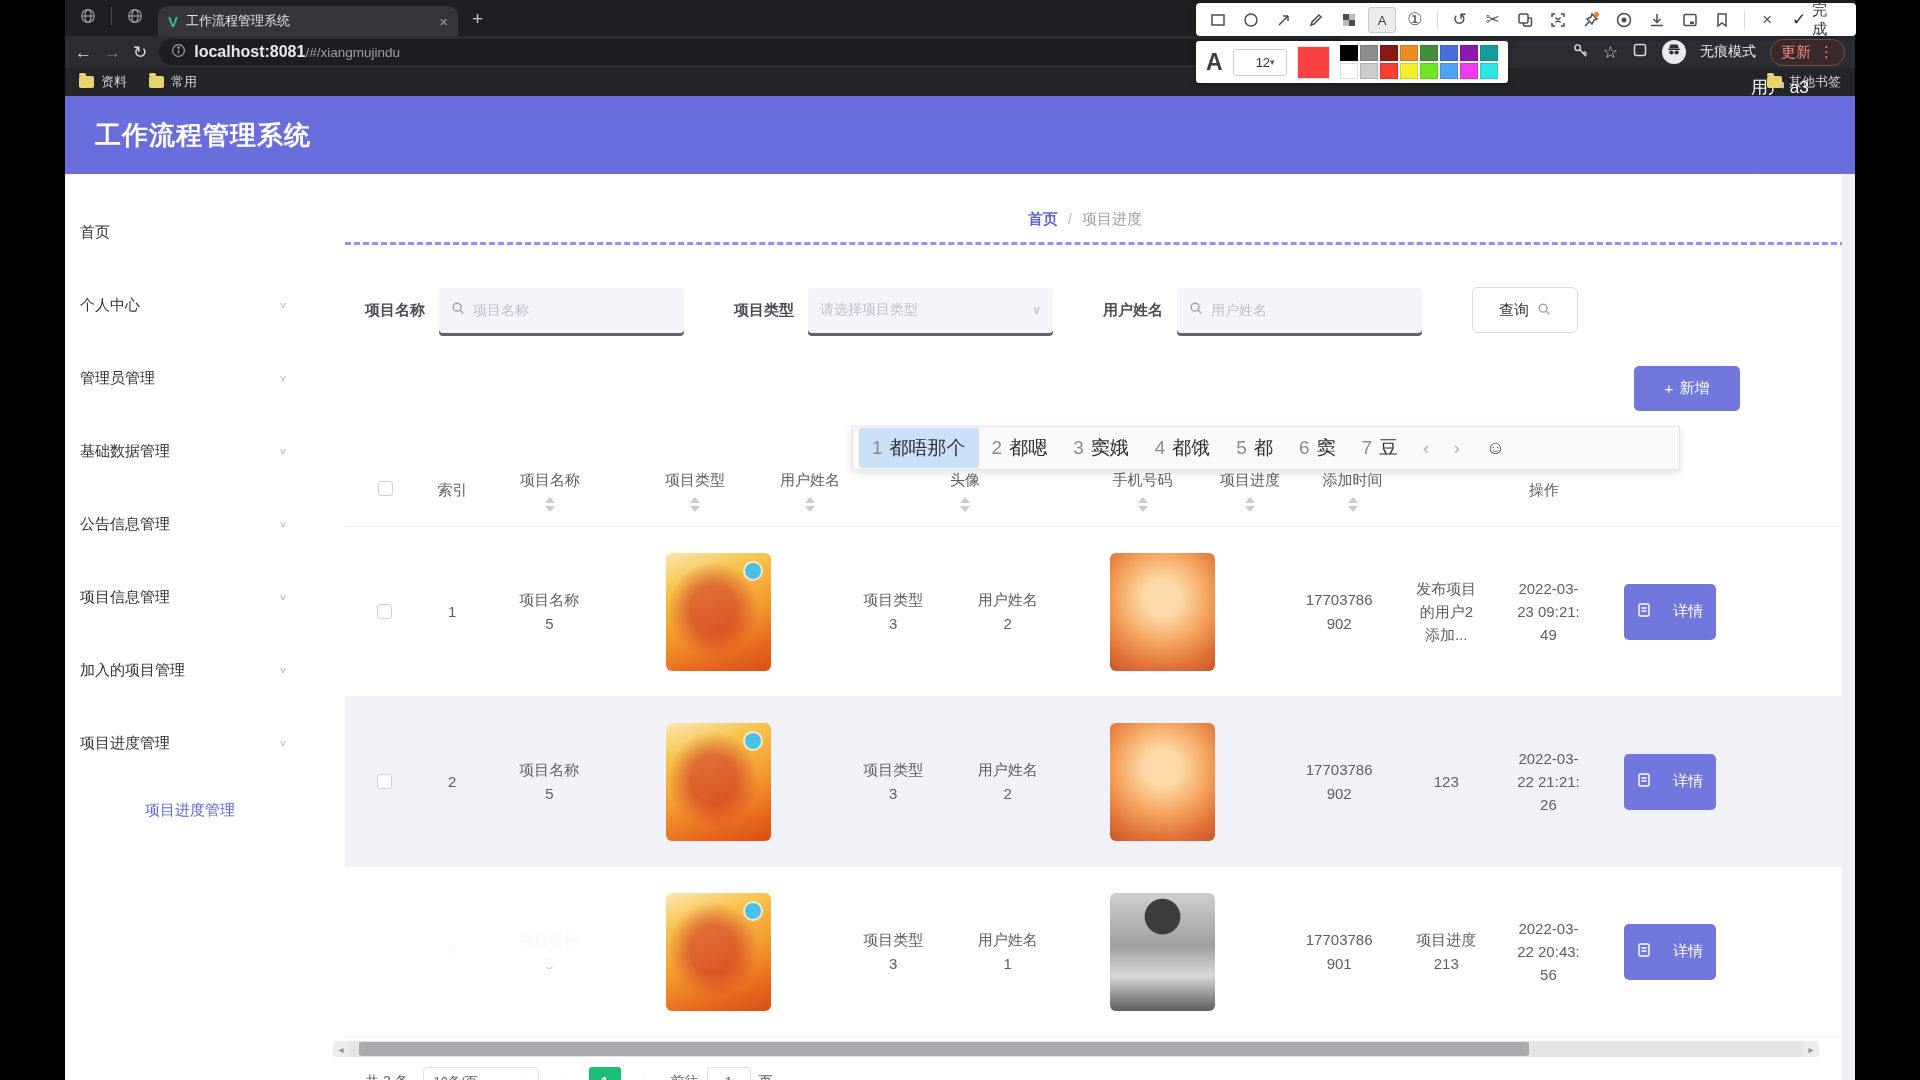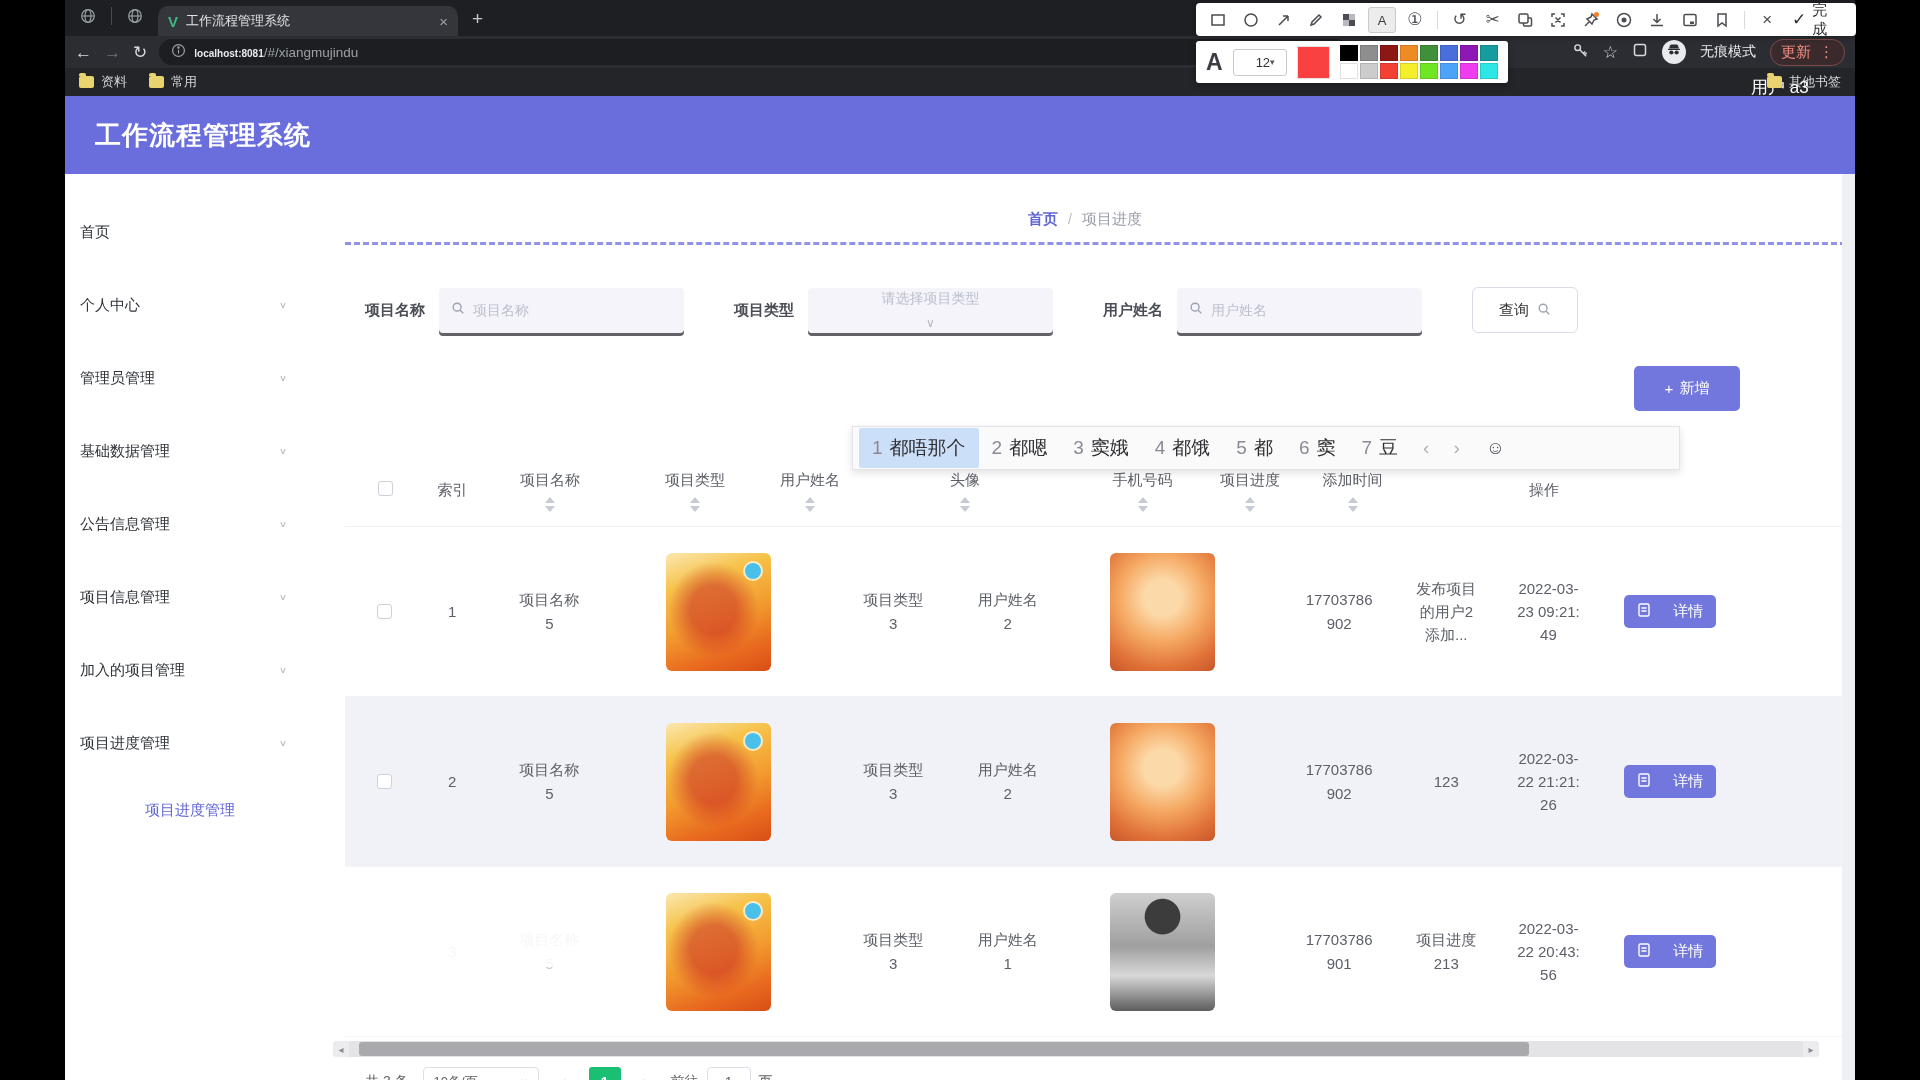--- a/index.html
+++ b/index.html
@@ -16,21 +16,21 @@
   .tab-active { width:300px; height:30px; background:#35363b; border-radius:10px 10px 0 0; display:flex; align-items:center; padding:0 10px; gap:8px; }
   .tab-title { flex:1; color:#dfe1e5; font-size:13px; white-space:nowrap; overflow:hidden; }
   .tab-close { color:#9aa0a6; font-size:15px; line-height:1; cursor:default; }
   .newtab { color:#c3c6cb; font-size:19px; margin:0 0 6px 14px; }
   .vlogo { color:#41b883; font-weight:bold; font-size:15px; }
 
   .navbar { height:32px; background:#2c2d32; display:flex; align-items:center; padding:0 10px; gap:12px; flex:none; }
   .navbtn { color:#d8dade; font-size:17px; line-height:1; }
   .navbtn.dim { color:#6d7076; }
   .urlpill { flex:1; max-width:1190px; height:26px; background:#1d1e22; border-radius:13px; display:flex; align-items:center; padding:0 12px; gap:8px; }
-  .urlhost { color:#e8eaed; font-size:10px; font-weight:bold; }
+  .urlhost { color:#e8eaed; font-size:16px; font-weight:bold; }
   .urlpath { color:#9aa0a6; font-size:13.5px; }
   .nav-right { display:flex; align-items:center; gap:14px; margin-left:auto; }
   .incog { width:24px; height:24px; border-radius:50%; background:#e8eaed; display:flex; align-items:center; justify-content:center; }
   .incoglabel { color:#e8eaed; font-size:14px; }
   .updatepill { display:flex; align-items:center; gap:8px; background:#3a2a2c; border:1px solid #7d4a4a; border-radius:13px; padding:3px 10px; }
   .updatepill span { color:#f28b82; font-size:15px; }
 
   .bookbar { height:28px; background:#242529; display:flex; align-items:center; padding:0 14px; gap:22px; flex:none; }
   .bk { display:flex; align-items:center; gap:7px; }
   .bk span { color:#d2d4d9; font-size:13px; }
@@ -56,21 +56,21 @@
   .bc-sep { color:#b9bcc6; font-size:14px; }
   .bc-cur { color:#9b9ea8; font-size:15px; }
   .dashline { margin:12px 0 0 30px; width:1510px; border-top:3px dashed #7b7fe6; opacity:.85; }
 
   .filters { margin:42px 0 0 50px; display:flex; align-items:center; }
   .flabel { font-size:15px; color:#4a4d55; font-weight:bold; margin-right:14px; white-space:nowrap; }
   .finput { position:relative; width:245px; height:45px; background:#f4f4fa; border-radius:4px; margin-right:50px;
             box-shadow:0 3px 0 rgba(45,45,52,.75); display:flex; align-items:center; padding:0 12px; gap:8px; }
   .finput input { border:none; outline:none; background:transparent; width:100%; font-size:14px; color:#606266; font-family:inherit; }
   .finput input::placeholder { color:#bcc0cc; }
-  .fselect { justify-content:center;flex-direction:column; }
+  .fselect { justify-content:space-between; }
   .fselect .ph { color:#bcc0cc; font-size:14px; }
   .fselect .chev { color:#b6b9c2; font-size:12px; }
   .searchbtn { width:106px; height:46px; background:#fff; border:1px solid #d9dce6; border-radius:6px;
                display:flex; align-items:center; justify-content:center; gap:8px; font-size:15px; color:#303133; }
 
   .addrow { margin:33px 115px 0 0; display:flex; justify-content:flex-end; }
   .addbtn { width:106px; height:45px; background:#7277de; border:none; border-radius:5px; color:#fff; font-size:15px;
             display:flex; align-items:center; justify-content:center; gap:6px; }
 
   
@@ -90,21 +90,21 @@
   .cb { width:15px; height:15px; border:1.5px solid #ccd0d9; border-radius:3px; background:#fff; }
   .cover { width:105px; height:118px; border-radius:6px; position:relative; overflow:hidden;
     background: radial-gradient(ellipse at 45% 48%, rgba(198,34,34,.5) 0 28%, transparent 55%),
                 linear-gradient(160deg,#fbe8b0 0%,#f6c24a 25%,#f29a2e 55%,#e86a1f 80%,#d94e17 100%); }
   .cover:after { content:""; position:absolute; top:10px; right:10px; width:16px; height:16px; border-radius:50%;
     background:#49c0ea; box-shadow:0 0 0 2px rgba(255,255,255,.7); }
   .avatar { width:105px; height:118px; border-radius:6px; }
   .avatar.woman { background: radial-gradient(circle at 50% 38%, #fcd9a8 0 20%, #f5a963 48%, #e07238 78%, #c8562a 100%); }
   .avatar.man { background: radial-gradient(circle at 50% 20%, #3c3c3c 0 16%, rgba(0,0,0,0) 17%),
                 linear-gradient(180deg,#cfcfcf 0%,#9f9f9f 45%,#d8d8d8 70%,#5d5d5d 100%); }
-  .detailbtn { min-width:92px; height:33px; background:#7277de; border:none; border-radius:5px; color:#fff; font-size:15px;
+  .detailbtn { min-width:92px; height:56px; background:#7277de; border:none; border-radius:5px; color:#fff; font-size:15px;
                display:flex; align-items:center; justify-content:center; gap:21px; }
 
   .hscroll { margin:4px 0 0 18px; width:1486px; height:16px; background:#ececee; border-radius:3px; display:flex; align-items:center; }
   .hs-arrow { width:16px; color:#8a8d94; font-size:10px; text-align:center; }
   .hs-track { flex:1; height:16px; background:#e4e4e7; position:relative; }
   .hs-thumb { position:absolute; left:10px; top:1px; width:1170px; height:14px; background:#a9a9ae; border-radius:3px; }
 
   .pager { margin:10px 0 0 50px; display:flex; align-items:center; gap:14px; }
   .pg-total { color:#606266; font-size:14px; }
   .pg-size { width:116px; height:30px; border:1px solid #dcdfe6; border-radius:4px; display:flex; align-items:center;

